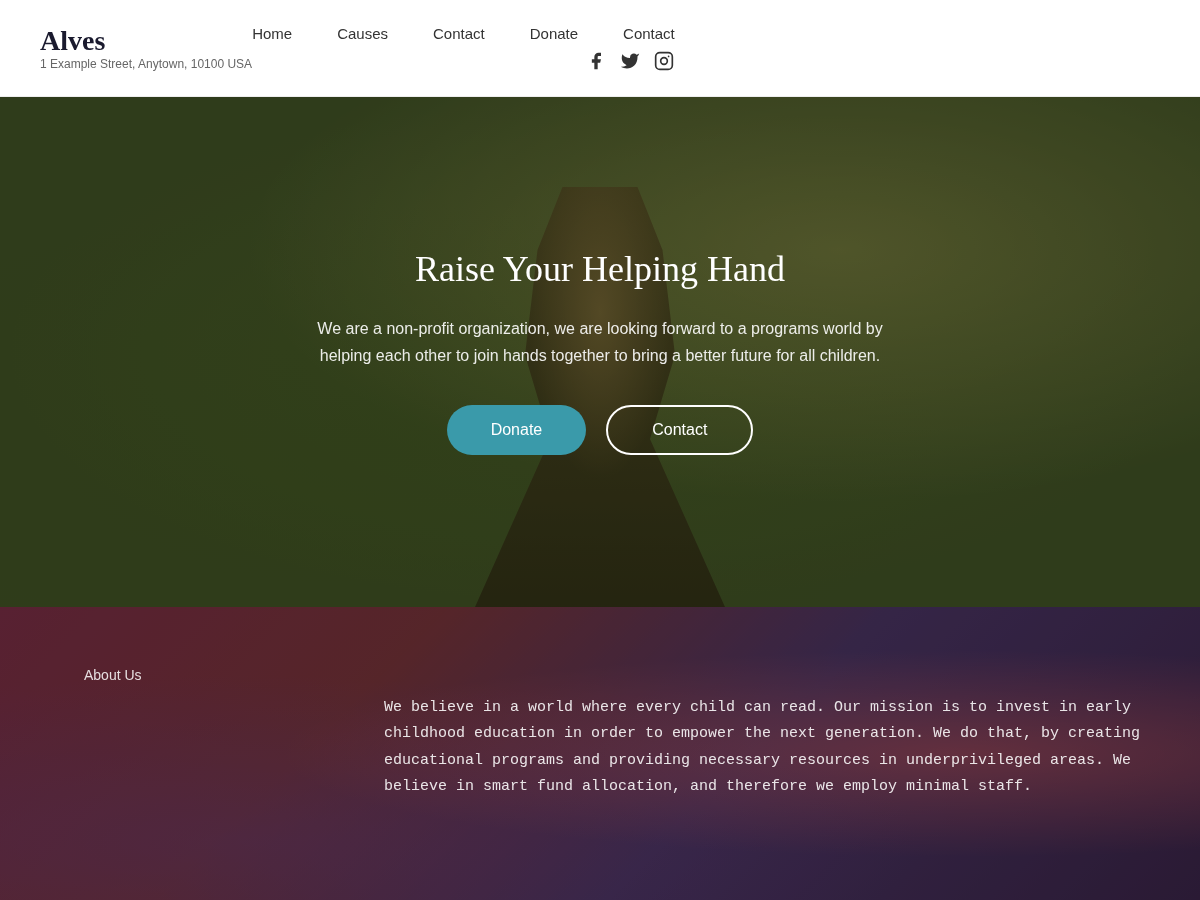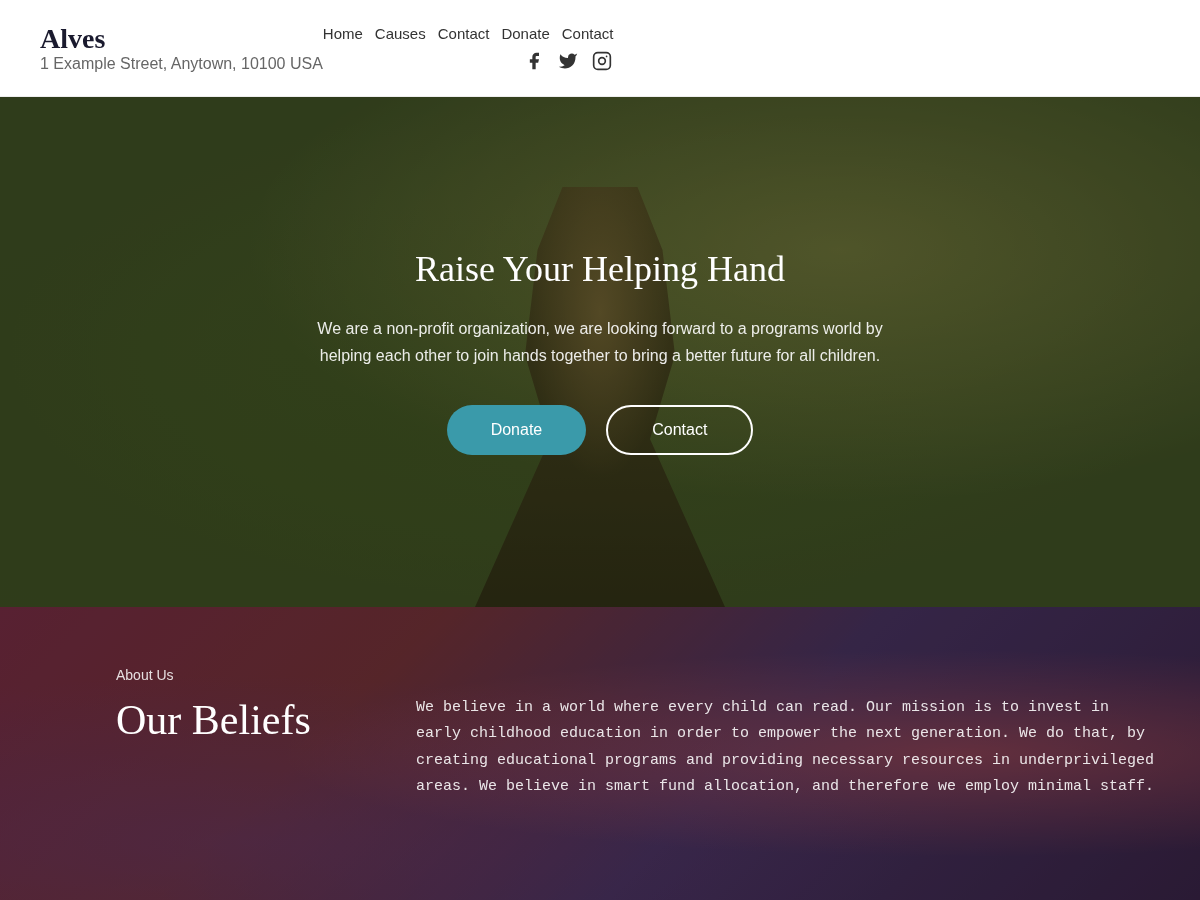--- a/index.html
+++ b/index.html
@@ -17,27 +17,27 @@
       border-bottom: 1px solid #eee;
     }
     .header-brand { display: flex; flex-direction: column; }
     .brand-name {
       font-size: 28px;
       font-weight: 700;
       color: #1a1a2e;
       font-family: Georgia, serif;
     }
     .brand-address {
-      font-size: 16px;
+      font-size: 12px;
       color: #666;
       font-family: Arial, sans-serif;
       margin-top: 0;
     }
     .header-right { display: flex; flex-direction: column; align-items: flex-end; gap: 8px; }
-    .nav { display: flex; align-items: center; gap: 12px; }
+    .nav { display: flex; align-items: center; gap: 45px; }
     .nav a {
       text-decoration: none;
       color: #333;
       font-size: 15px;
       font-family: Arial, sans-serif;
       font-weight: 400;
     }
     .social-icons { display: flex; gap: 12px; align-items: center; }
     .social-icon {
       width: 22px;
@@ -182,21 +182,21 @@
     .about-overlay {
       position: absolute;
       inset: 0;
       background: rgba(20, 10, 20, 0.35);
     }
     .about-content {
       position: relative;
       z-index: 2;
       display: flex;
       width: 100%;
-      padding: 60px 40px 40px 116px;
+      padding: 60px 40px 40px 84px;
       gap: 80px;
       align-items: flex-start;
     }
     .about-left { min-width: 220px; }
     .about-label {
       font-size: 14px;
       color: rgba(255,255,255,0.85);
       font-family: Arial, sans-serif;
       margin-bottom: 12px;
     }
@@ -271,19 +271,18 @@
     </div>
   </div>
 </section>
 
 <section class="about-section">
   <div class="about-bg"></div>
   <div class="about-overlay"></div>
   <div class="about-content">
     <div class="about-left">
       <p class="about-label">About Us</p>
-      <h2 class="about-title">Our Beliefs</h2>
     </div>
     <div class="about-right">
       <p class="about-text">We believe in a world where every child can read. Our mission is to invest in early childhood education in order to empower the next generation. We do that, by creating educational programs and providing necessary resources in underprivileged areas. We believe in smart fund allocation, and therefore we employ minimal staff.</p>
     </div>
   </div>
 </section>
 
 </body></html>

